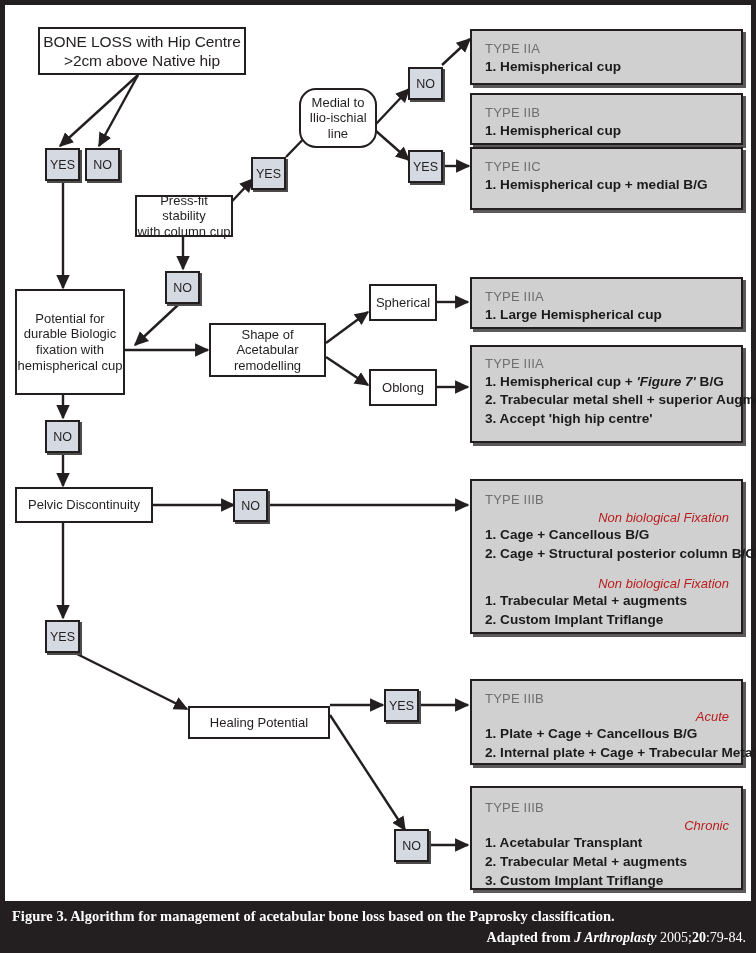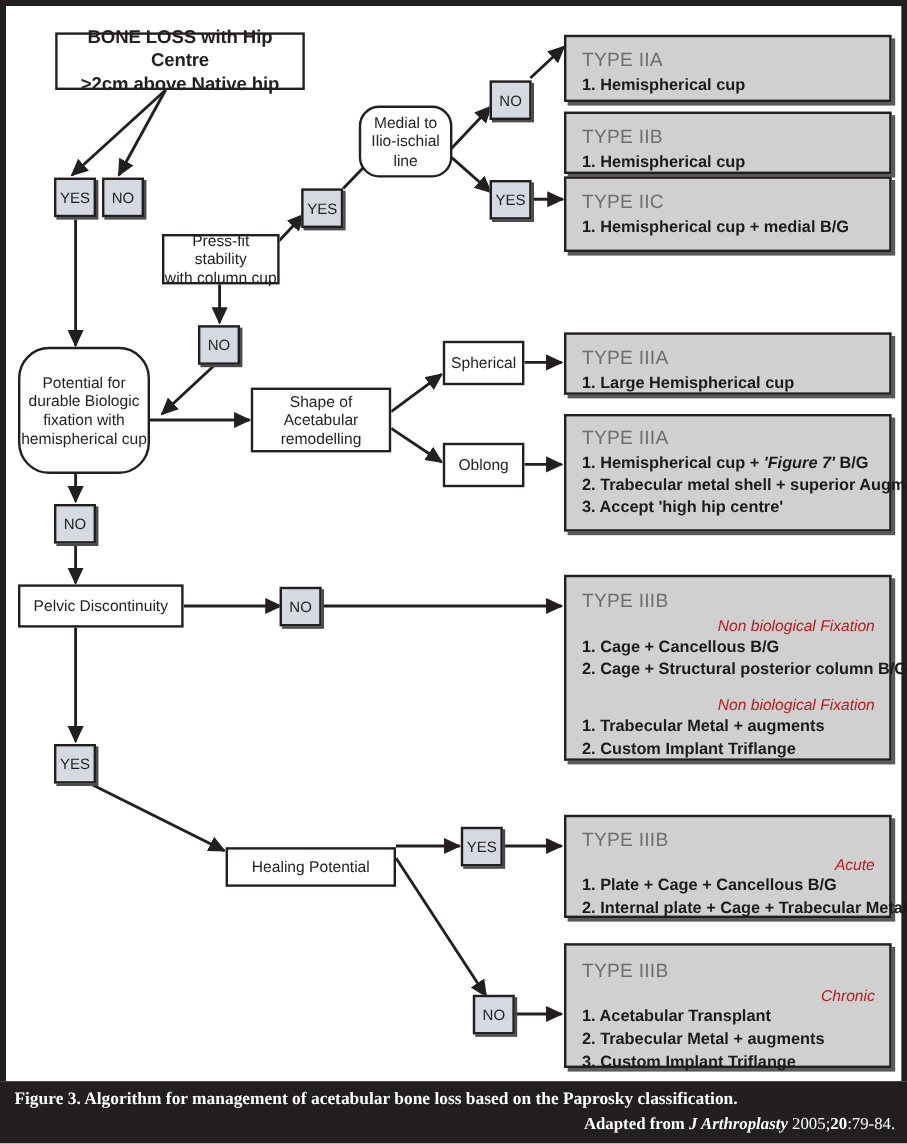--- a/index.html
+++ b/index.html
@@ -31,25 +31,24 @@
   .node {
     position:absolute;
     background:#ffffff;
     border:2px solid #231f20;
     display:flex; align-items:center; justify-content:center;
     text-align:center;
     color:#231f20;
     z-index:3;
   }
   .node-title {
-    font-weight:bold;
+    font-weight:normal;
     font-size:15.5px;
     line-height:1.25;
     letter-spacing:-0.1px;
-    margin-left:8px;
   }
   .node-plain {
     font-size:13px;
     line-height:1.2;
   }
   
   .chip {
     position:absolute;
     background:#d5dae2;
     border:2px solid #231f20;
@@ -62,21 +61,21 @@
   
   .panel {
     position:absolute;
     background:#d0d0d0;
     border:2px solid #231f20;
     box-shadow:3px 3px 0 #5a5a5a;
     padding:9px 12px 8px 13px;
     z-index:3;
   }
   .panel-type {
-    font-size:16px;
+    font-size:13px;
     color:#6e6e6e;
     line-height:1.35;
     letter-spacing:0.2px;
   }
   .panel-sub {
     font-size:13px;
     font-style:italic;
     color:#b91c1c;
     line-height:1.35;
     text-align:right;
@@ -202,21 +201,21 @@
       </div>
     </div>
 
     <div class="node node-plain" style="left:130px; top:190px; width:98px; height:42px;">
       <div>
         <span>Press-fit stability</span><br>
         <span>with column cup</span>
       </div>
     </div>
 
-    <div class="node node-plain" style="left:10px; top:284px; width:110px; height:106px;border-radius:26px;">
+    <div class="node node-plain" style="left:10px; top:284px; width:110px; height:106px;">
       <div>
         <span>Potential for</span><br>
         <span>durable Biologic</span><br>
         <span>fixation with</span><br>
         <span>hemispherical cup</span>
       </div>
     </div>
 
     <div class="node node-plain" style="left:204px; top:318px; width:117px; height:54px;">
       <div>

